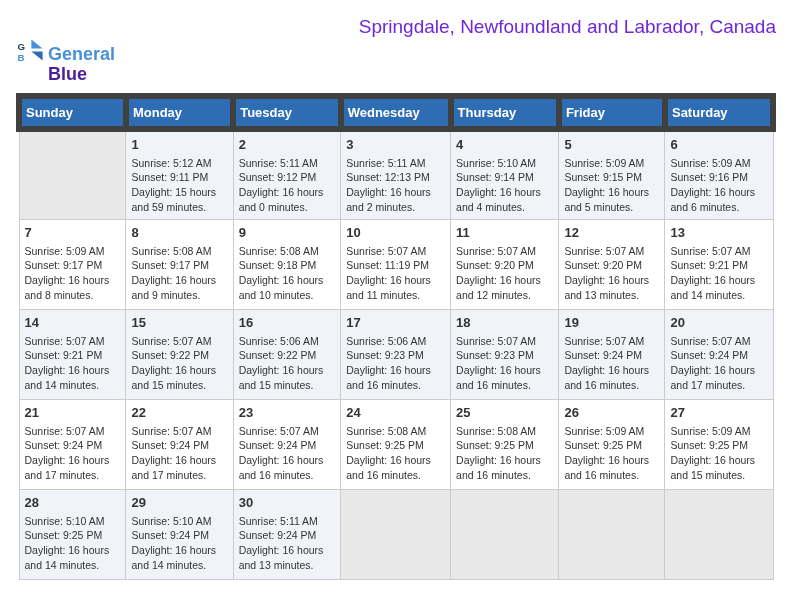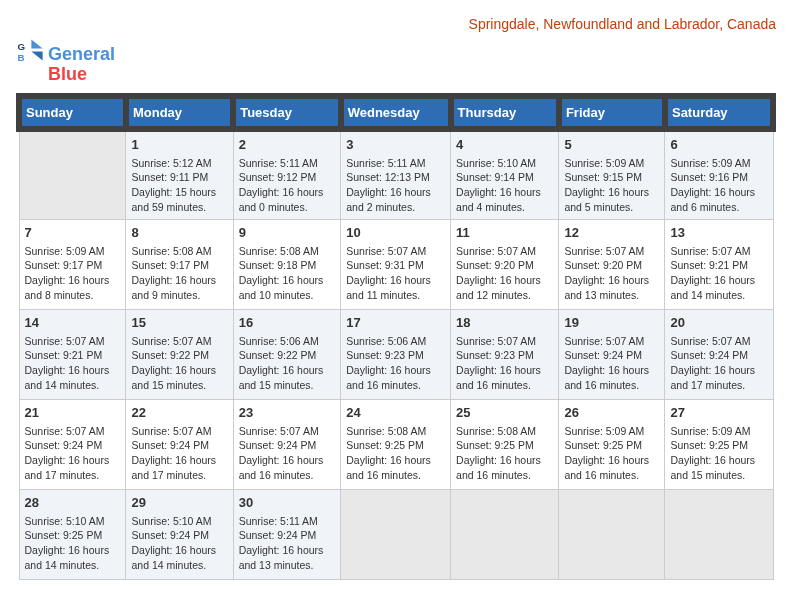--- a/index.html
+++ b/index.html
@@ -37,22 +37,22 @@
     }
     .title-area {
       text-align: right;
     }
     .month-title {
       font-size: 32px;
       font-weight: bold;
       color: #1a3a5c;
     }
     .subtitle {
-      font-size: 14px;
-      color: #c2410c;
+      font-size: 19px;
+      color: #6d28d9;
       font-weight: normal;
     }
     .calendar {
       width: 100%;
       border-collapse: collapse;
       font-size: 11px;
     }
     .calendar thead tr {
       background-color: #2e6db4;
       color: #fff;
@@ -101,21 +101,21 @@
 <div class="header-area">
   <div class="logo">
     <svg class="logo-icon" viewBox="0 0 40 40">
       <text x="2" y="20" font-size="14" fill="#1a3a5c" font-weight="bold">G</text>
       <polygon points="22,5 38,18 22,18" fill="#4a90d9"></polygon>
       <polygon points="22,22 38,22 38,35" fill="#2e6db4"></polygon>
       <text x="2" y="36" font-size="14" fill="#4a90d9" font-weight="bold">B</text>
     </svg>
     <div>
       <div class="logo-text">
-        <span>General</span><br><span style="color:#ef4444">Blue</span>
+        <span>General</span><br><span style="color:#4c1d95">Blue</span>
       </div>
     </div>
   </div>
   <div class="title-area">
     <div class="subtitle">Springdale, Newfoundland and Labrador, Canada</div>
   </div>
 </div>
 
 <table class="calendar">
   <thead>
@@ -184,21 +184,21 @@
         </td>
         <td>
           <div class="day-number">9</div>
 <div>Sunrise: 5:08 AM</div>
 <div>Sunset: 9:18 PM</div>
 <div>Daylight: 16 hours and 10 minutes.</div>
         </td>
         <td>
           <div class="day-number">10</div>
 <div>Sunrise: 5:07 AM</div>
-<div>Sunset: 9:31 PM</div>
+<div>Sunset: 11:19 PM</div>
 <div>Daylight: 16 hours and 11 minutes.</div>
         </td>
         <td>
           <div class="day-number">11</div>
 <div>Sunrise: 5:07 AM</div>
 <div>Sunset: 9:20 PM</div>
 <div>Daylight: 16 hours and 12 minutes.</div>
         </td>
         <td>
           <div class="day-number">12</div>

